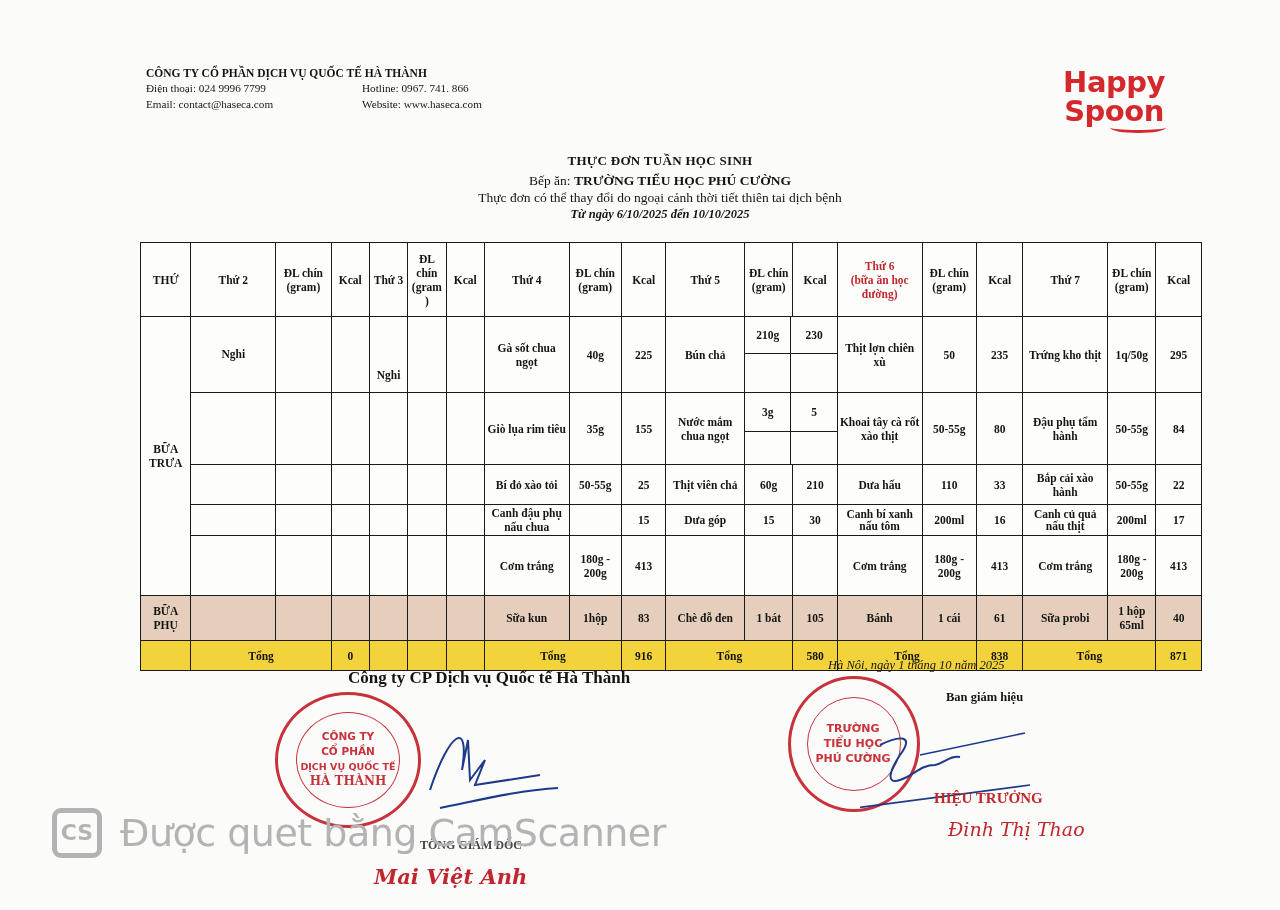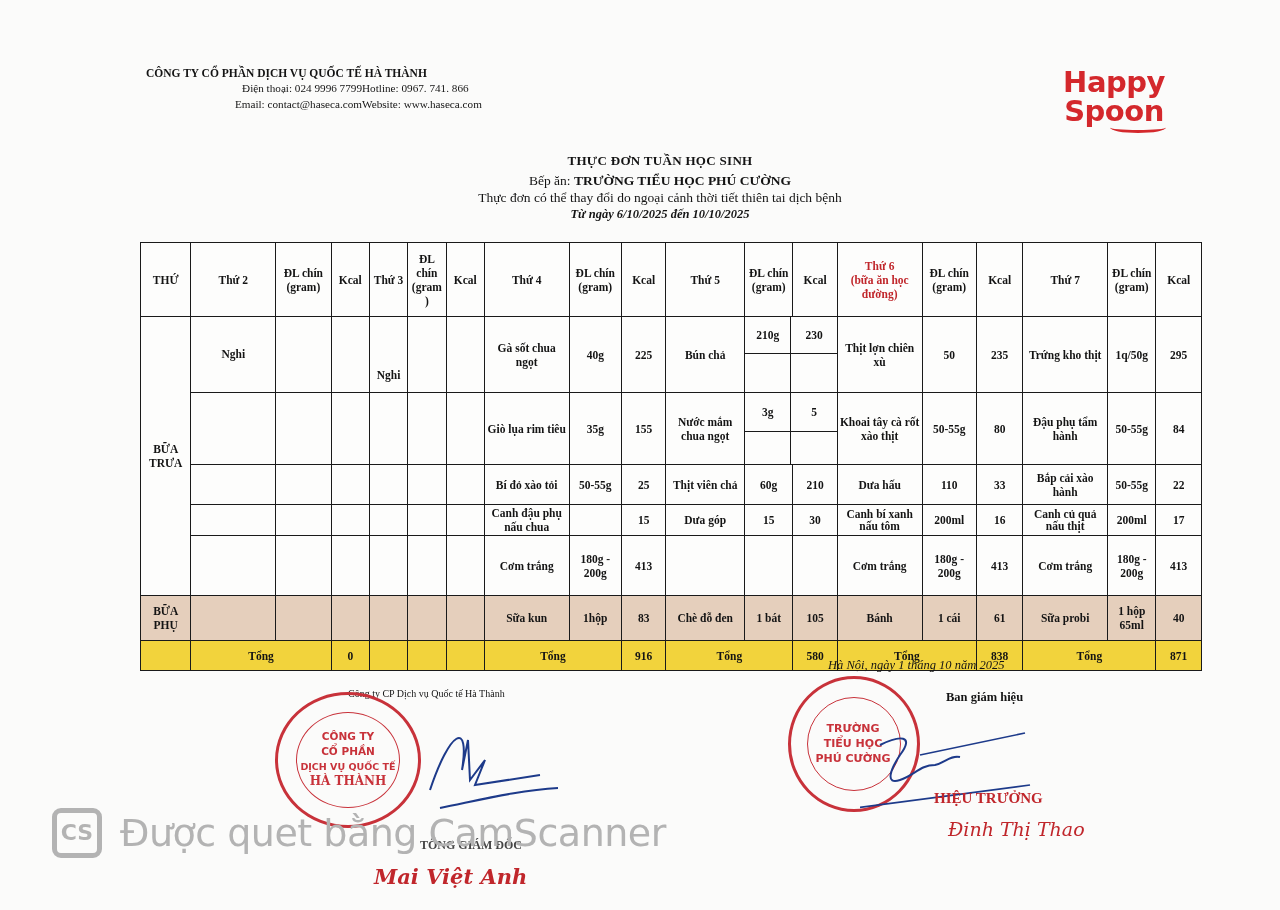--- a/index.html
+++ b/index.html
@@ -6,21 +6,21 @@
   body {
     width: 1280px; height: 910px; position: relative; overflow: hidden;
     background: #fbfbfa;
     font-family: "Liberation Serif", "DejaVu Serif", serif;
     color: #141414;
   }
   .abs { position: absolute; }
   
   .company { left: 146px; top: 66px; font-size: 11.2px; line-height: 15.4px; }
   .company .name { font-weight: bold; font-size: 11.5px; }
-  .company .row { display: flex; text-align: right; }
+  .company .row { display: flex; }
   .company .row .l { width: 216px; }
   
   .logo {
     left: 1062px; top: 68px; color: #d4282c;
     font-family: "DejaVu Sans", "Liberation Sans", sans-serif; font-weight: bold;
     font-size: 29px; line-height: 29px; text-align: center; letter-spacing: -0.5px;
   }
   .logo .smile { width: 56px; height: 8px; margin: -4px 0 0 48px; border-bottom: 3px solid #d4282c; border-radius: 0 0 50% 50%; }
   
   .title-block { left: 300px; top: 150px; width: 720px; text-align: center; }
@@ -37,21 +37,21 @@
   table.menu td {
     border: 1.6px solid #1a1a1a; text-align: center; vertical-align: middle;
     padding: 1px 2px; line-height: 14px; background: #fdfdfc;
   }
   table.menu tr.hdr td { height: 71px; }
   .red { color: #c0262b; }
   tr.phu td { background: #e5cfbc !important; height: 42px; }
   tr.tong td { background: #f2d33c !important; height: 27px; }
   
   .date-line { left: 828px; top: 658px; font-size: 12.5px; font-style: italic; }
-  .sig-left-title { left: 348px; top: 688px; font-size: 10px; font-weight: normal; }
+  .sig-left-title { left: 348px; top: 668px; font-size: 17px; font-weight: bold; }
   .sig-right-title { left: 946px; top: 690px; font-size: 12.5px; font-weight: bold; }
   .stamp {
     border: 3px solid #c8323a; border-radius: 50%; color: #c8323a;
     font-family: "DejaVu Sans", sans-serif; text-align: center; font-weight: bold;
   }
   .stamp .inner { position: absolute; border: 1.5px solid #c8323a; border-radius: 50%; }
   .stamp1 { left: 275px; top: 692px; width: 140px; height: 130px; }
   .stamp1 .inner { left: 18px; top: 17px; width: 102px; height: 94px; }
   .stamp1 .txt { position: absolute; left: 20px; top: 34px; width: 100px; font-size: 10.5px; line-height: 15px; }
   .stamp1 .txt .big { font-family: "DejaVu Serif", serif; font-size: 12px; }

